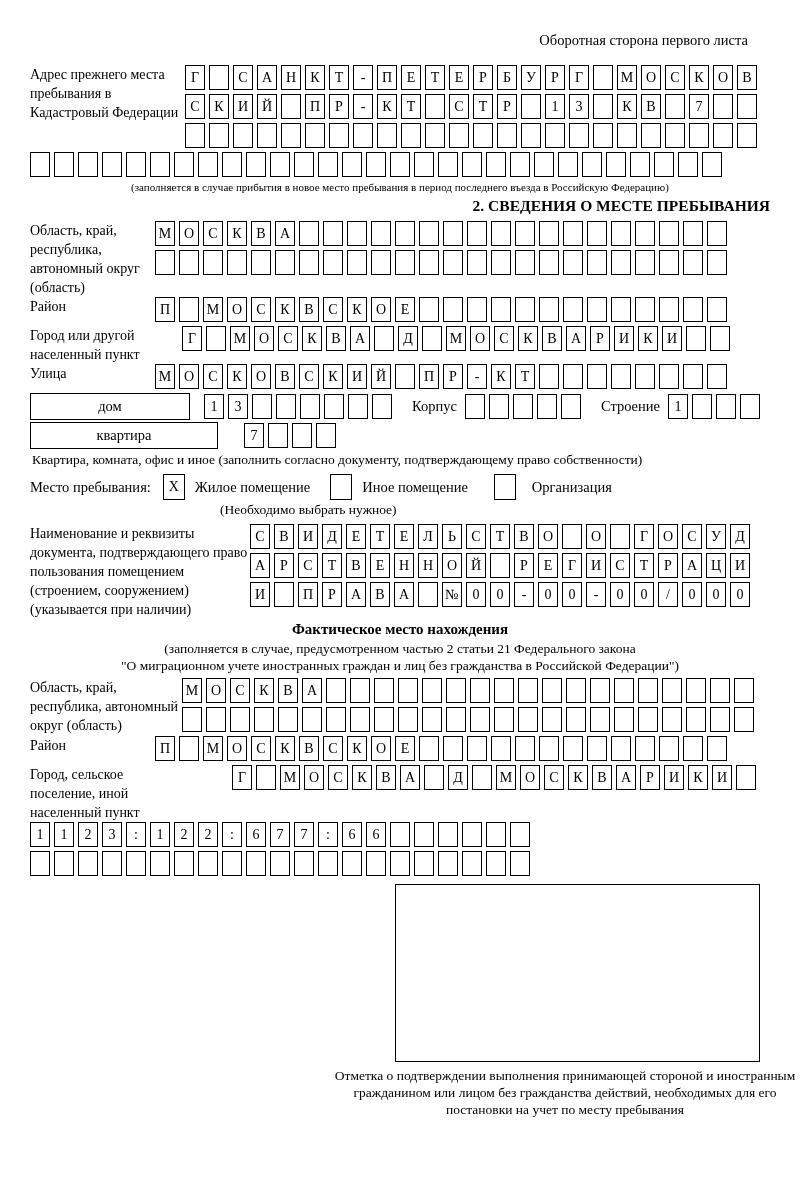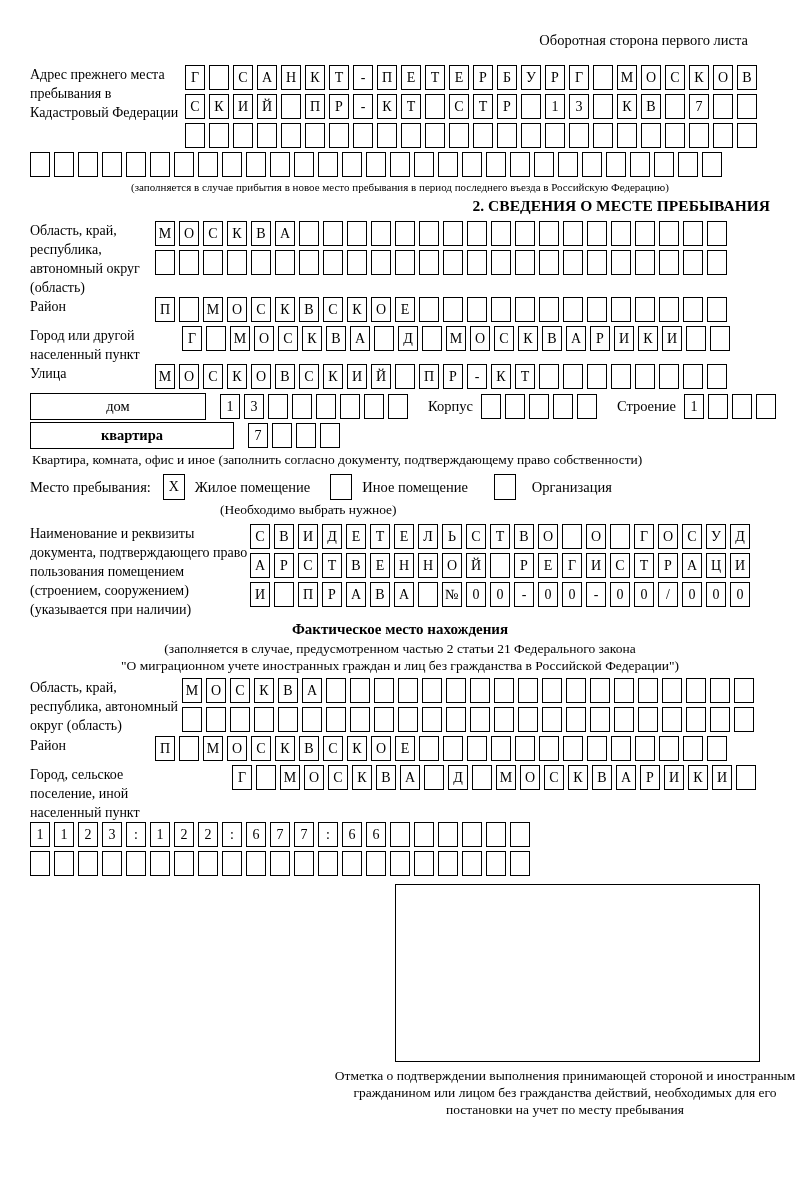--- a/index.html
+++ b/index.html
@@ -29,22 +29,22 @@
   .center-note{text-align:center;font-size:11px;margin-bottom:2px;}
   .sec-title{text-align:right;font-weight:bold;font-size:15.5px;margin:4px 0 6px 0;}
   .sub-title{text-align:center;font-weight:bold;font-size:15px;margin:2px 0 2px 0;}
   .caption{font-size:13.5px;line-height:17px;margin:2px 0 3px 2px;}
   
   .inline-row{display:flex;align-items:center;margin-bottom:2px;}
   .label-box{
     height:27px;box-sizing:border-box;border:1.6px solid #000;display:flex;
     align-items:center;justify-content:center;font-size:14.5px;flex:0 0 auto;
   }
-  .wbox-dom{width:176px;margin-right:14px;}
-  .wbox-kv{width:204px;margin-right:14px;font-weight:bold;}
+  .wbox-dom{width:160px;margin-right:14px;}
+  .wbox-kv{width:188px;margin-right:26px;}
   .inline-lbl{font-size:14.5px;margin:0 8px 0 16px;flex:0 0 auto;}
   
   .chk-row{display:flex;align-items:center;margin-top:6px;font-size:14.5px;}
   .checkbox{
     width:22px;height:26px;box-sizing:border-box;border:1.6px solid #000;
     display:inline-flex;align-items:center;justify-content:center;font-size:14px;
     margin:0 10px 0 12px;flex:0 0 auto;
   }
   .stay-note{font-size:13.5px;margin:2px 0 6px 190px;}
   .fact-note{text-align:center;font-size:13.5px;line-height:17px;}

